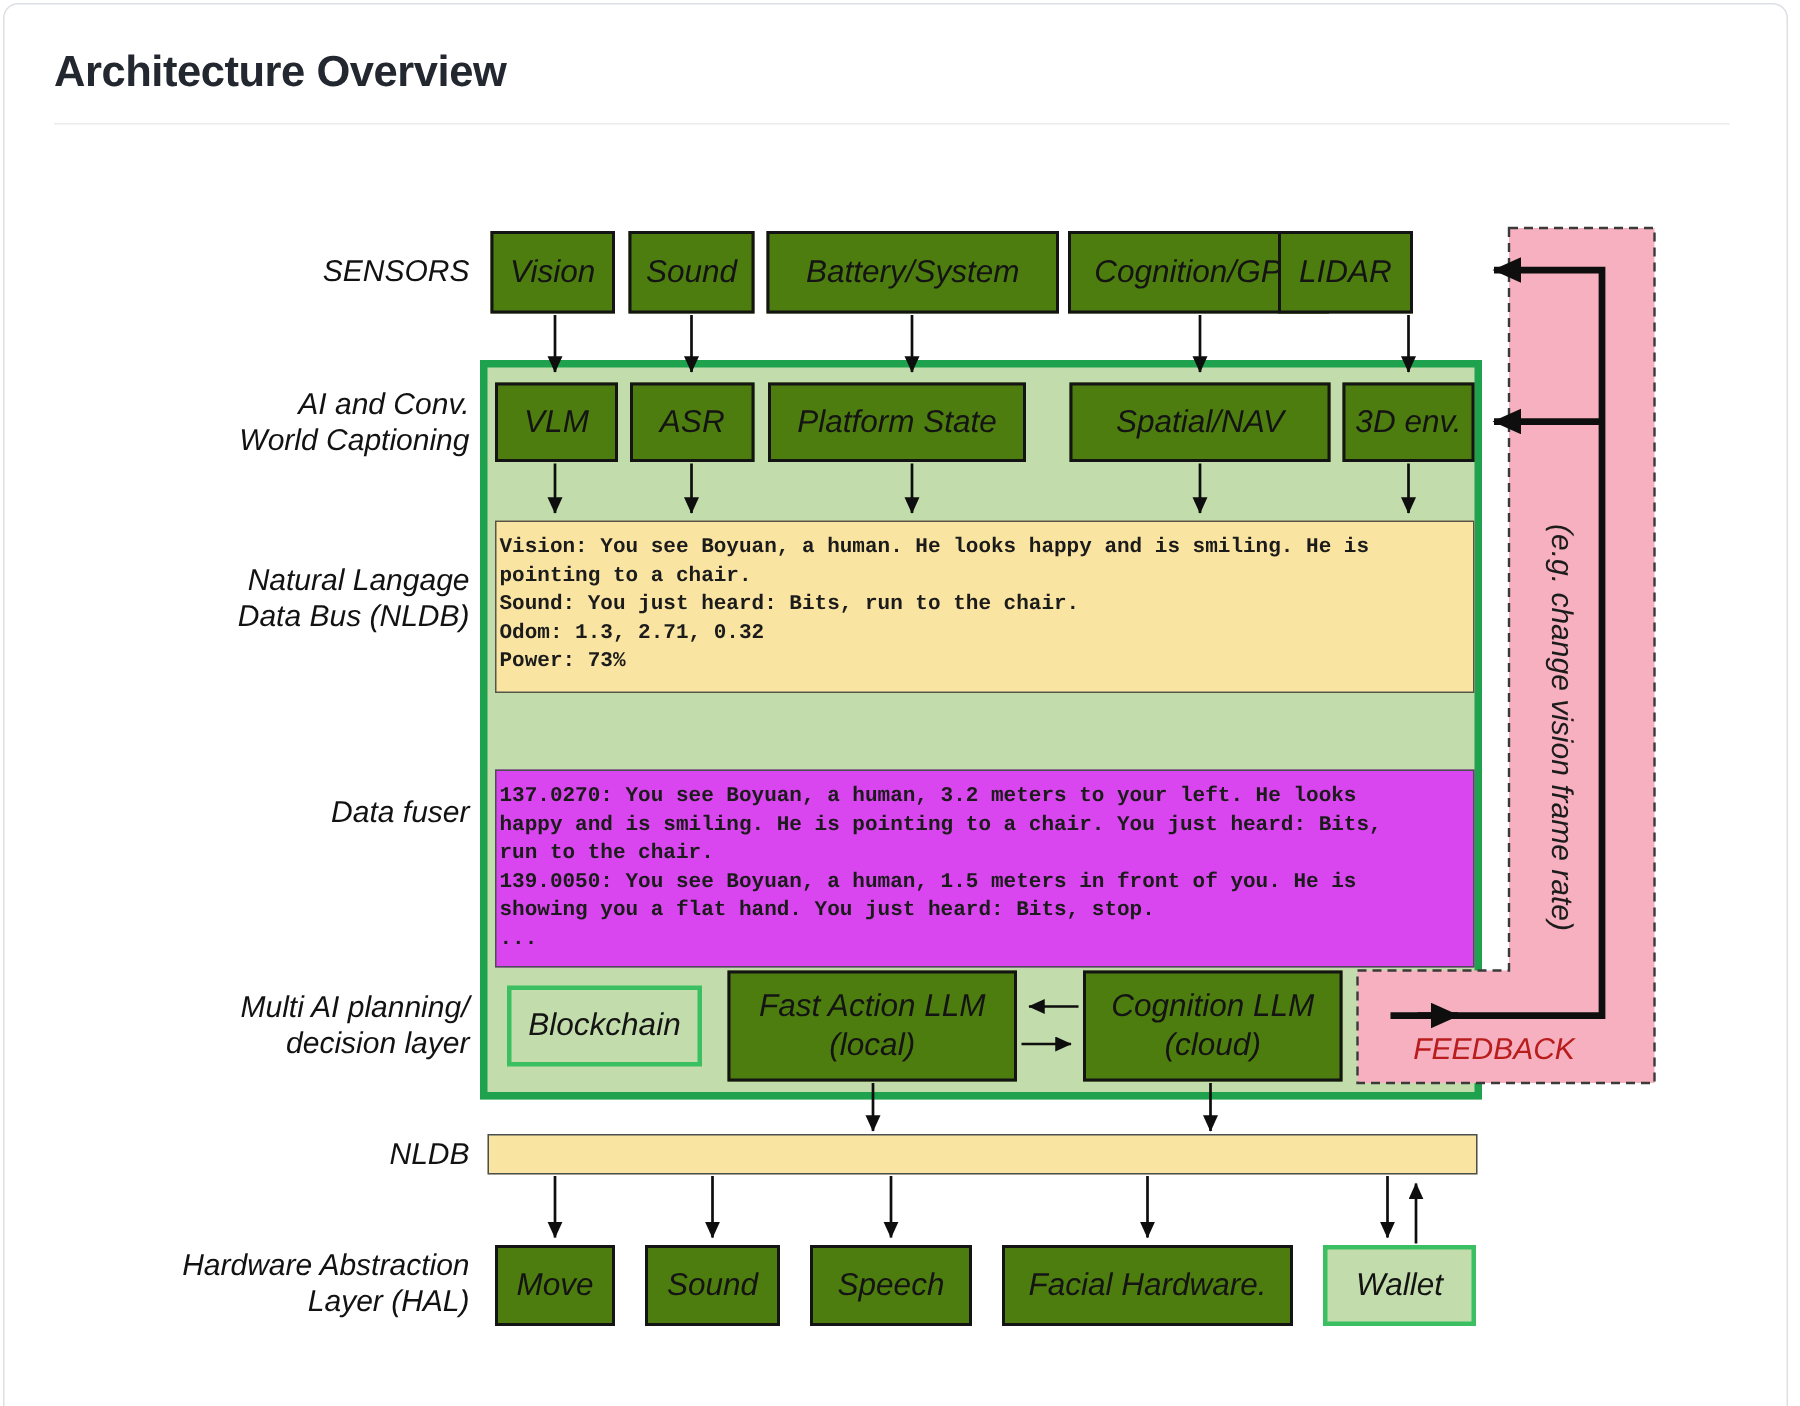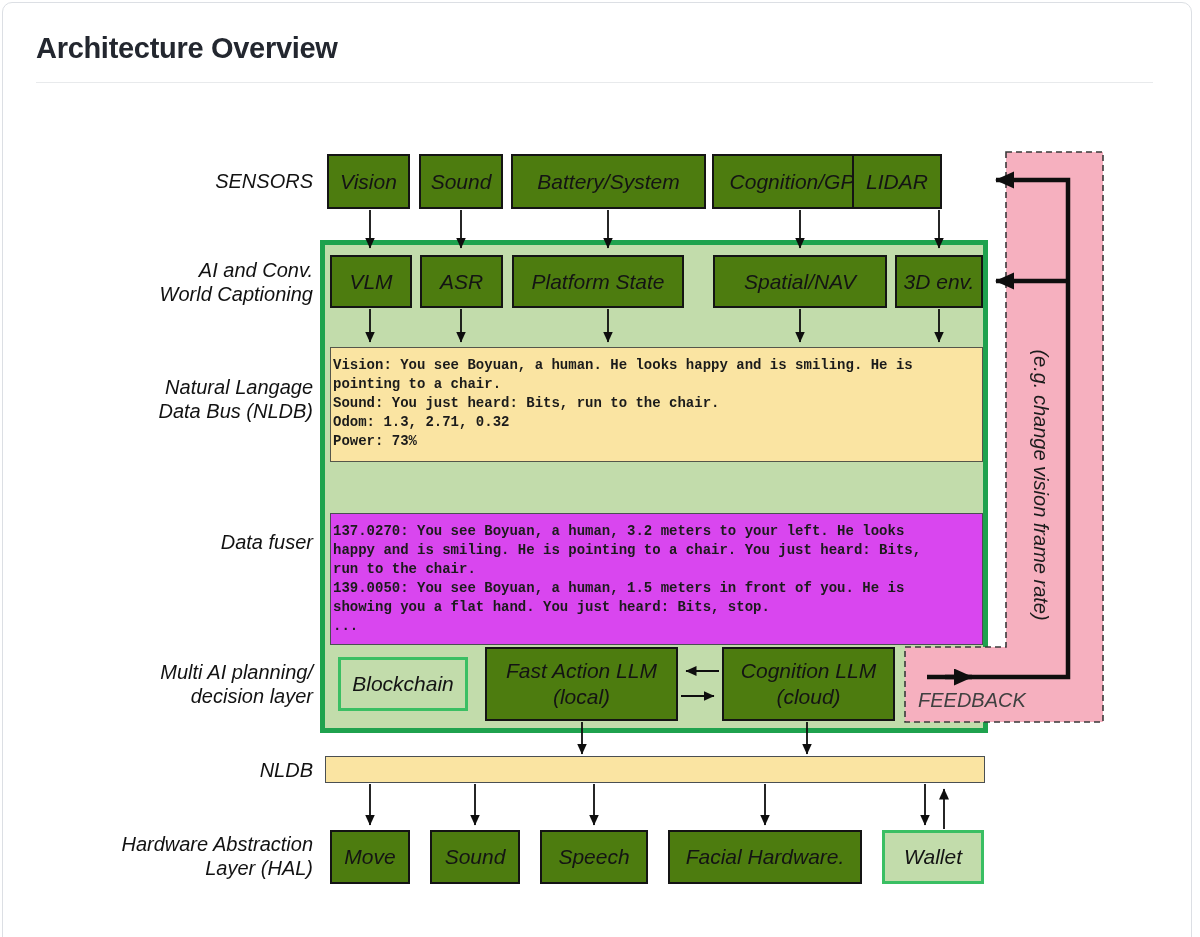--- a/index.html
+++ b/index.html
@@ -24,22 +24,22 @@
   .nldb-log-box { left:330px; top:347px; width:653px; height:115px; background:#fae4a2; border:1.5px solid #55564a; }
   .fused-log-box { left:330px; top:478px; width:653px; height:132px; background:#d946ef; border:1.5px solid #4a4f52;margin-top:35px; }
 
   .nldb-bar { position:absolute; left:325px; top:756px; width:660px; height:27px; background:#fae4a2; border:1.5px solid #4a4f52; z-index:3; }
 
   .side-label { position:absolute; left:30px; width:283px; text-align:right; font-style:italic;
                 font-size:20px; line-height:24px; color:#121212; z-index:3; }
 
   .rotated-note { position:absolute; left:1040px; top:485px; transform:translate(-50%,-50%) rotate(90deg);
                   white-space:nowrap; font-style:italic; font-size:20px; color:#1c1c1c; z-index:4; }
-  .feedback-label { position:absolute; left:918px; top:689px; width:156px; text-align:left;
-                    font-style:italic; font-size:20px; color:#404040; z-index:4; }
+  .feedback-label { position:absolute; left:918px; top:689px; width:156px; text-align:center;
+                    font-style:italic; font-size:20px; color:#b91c1c; z-index:4; }
 </style>
 </head>
 <body>
 
 <div class="diagram">
 
   <div class="card-outline"></div>
   <h1 class="page-title">Architecture Overview</h1>
   <div class="title-divider"></div>
 

